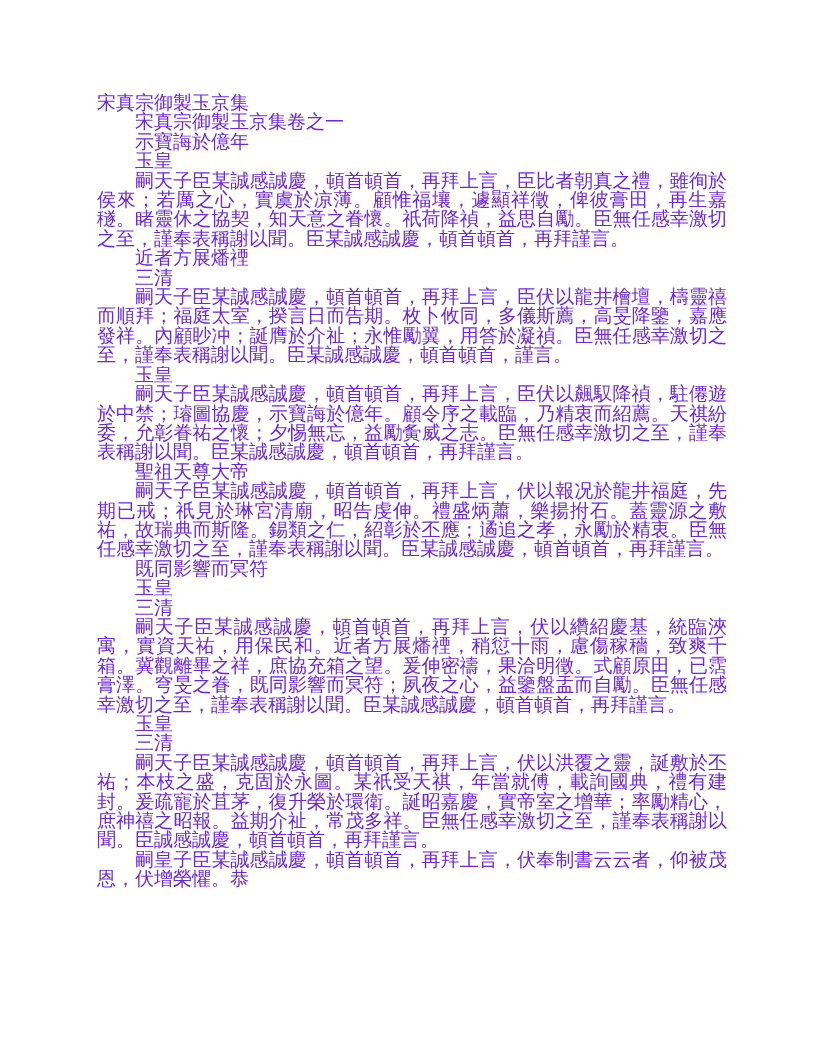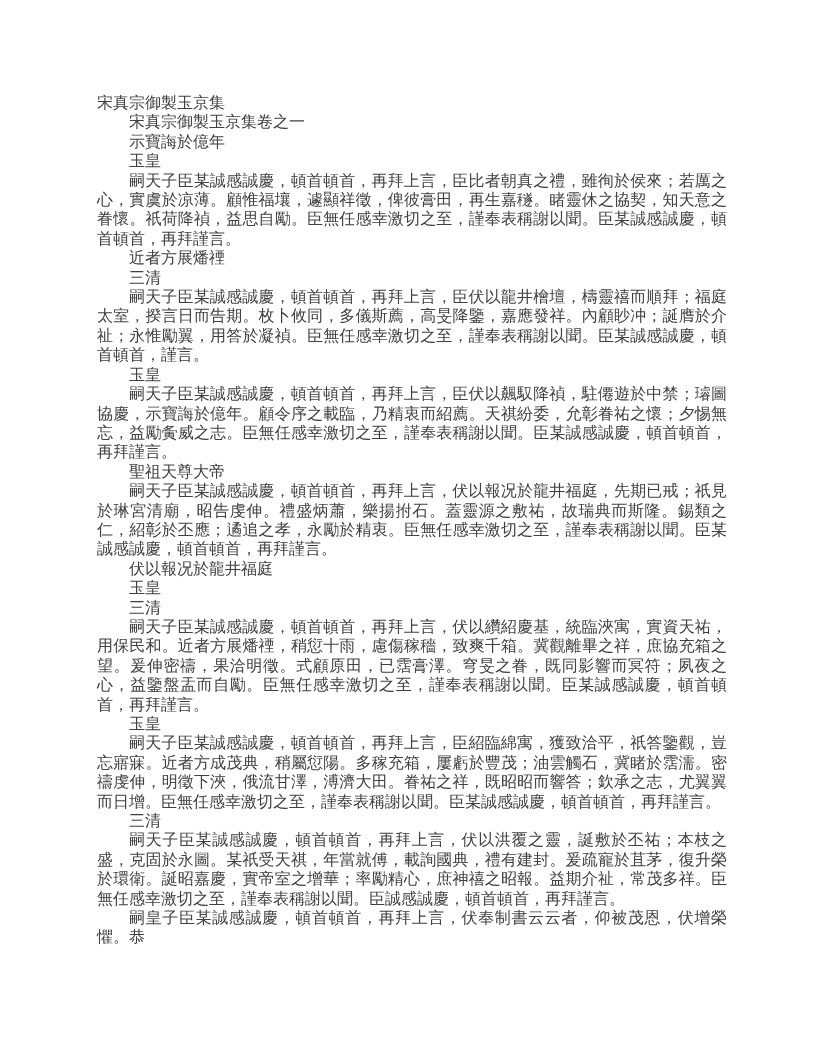--- a/index.html
+++ b/index.html
@@ -11,23 +11,23 @@
     width: 816px;
     height: 1056px;
     position: relative;
     overflow: hidden;
   }
   .page {
     position: absolute;
     left: 97px;
     top: 93px;
     width: 630px;
-    color: #404040;
+    color: #6d28d9;
     font-family: "DejaVu Serif", "Liberation Serif", serif;
-    font-size: 16px;
+    font-size: 19px;
     line-height: 19.4px;
   }
   .page p {
     margin: 0;
     padding: 0;
     text-align: justify;
     text-justify: inter-ideograph;
     word-break: break-all;
     overflow-wrap: break-word;
   }
@@ -47,22 +47,21 @@
   <p class="indent">示寶誨於億年</p>
   <p class="indent">玉皇</p>
   <p class="indent">嗣天子臣某誠感誠慶，頓首頓首，再拜上言，臣比者朝真之禮，雖徇於侯來；若厲之心，實虞於凉薄。顧惟福壤，遽顯祥徵，俾彼膏田，再生嘉穟。睹靈休之協契，知天意之眷懷。祇荷降禎，益思自勵。臣無任感幸激切之至，謹奉表稱謝以聞。臣某誠感誠慶，頓首頓首，再拜謹言。</p>
   <p class="indent">近者方展燔禋</p>
   <p class="indent">三清</p>
   <p class="indent">嗣天子臣某誠感誠慶，頓首頓首，再拜上言，臣伏以龍井檜壇，檮靈禧而順拜；福庭太室，揆言日而告期。枚卜攸同，多儀斯薦，高旻降鑒，嘉應發祥。內顧眇冲；誕膺於介祉；永惟勵翼，用答於凝禎。臣無任感幸激切之至，謹奉表稱謝以聞。臣某誠感誠慶，頓首頓首，謹言。</p>
   <p class="indent">玉皇</p>
   <p class="indent">嗣天子臣某誠感誠慶，頓首頓首，再拜上言，臣伏以飆馭降禎，駐僊遊於中禁；璿圖協慶，示寶誨於億年。顧令序之載臨，乃精衷而紹薦。天祺紛委，允彰眷祐之懷；夕惕無忘，益勵夤威之志。臣無任感幸激切之至，謹奉表稱謝以聞。臣某誠感誠慶，頓首頓首，再拜謹言。</p>
   <p class="indent">聖祖天尊大帝</p>
   <p class="indent">嗣天子臣某誠感誠慶，頓首頓首，再拜上言，伏以報况於龍井福庭，先期已戒；祇見於琳宮清廟，昭告虔伸。禮盛炳蕭，樂揚拊石。蓋靈源之敷祐，故瑞典而斯隆。錫類之仁，紹彰於丕應；遹追之孝，永勵於精衷。臣無任感幸激切之至，謹奉表稱謝以聞。臣某誠感誠慶，頓首頓首，再拜謹言。</p>
-  <p class="indent">伏以報况於龍井福庭</p>
+  <p class="indent">既同影響而冥符</p>
   <p class="indent">玉皇</p>
   <p class="indent">三清</p>
   <p class="indent">嗣天子臣某誠感誠慶，頓首頓首，再拜上言，伏以纘紹慶基，統臨浹寓，實資天祐，用保民和。近者方展燔禋，稍愆十雨，慮傷稼穡，致爽千箱。冀觀離畢之祥，庶協充箱之望。爰伸密禱，果洽明徵。式顧原田，已霑膏澤。穹旻之眷，既同影響而冥符；夙夜之心，益鑒盤盂而自勵。臣無任感幸激切之至，謹奉表稱謝以聞。臣某誠感誠慶，頓首頓首，再拜謹言。</p>
   <p class="indent">玉皇</p>
-  <p class="indent">嗣天子臣某誠感誠慶，頓首頓首，再拜上言，臣紹臨綿寓，獲致洽平，祇答鑒觀，豈忘寤寐。近者方成茂典，稍屬愆陽。多稼充箱，屢虧於豐茂；油雲觸石，冀睹於霑濡。密禱虔伸，明徵下浹，俄流甘澤，溥濟大田。眷祐之祥，既昭昭而響答；欽承之志，尤翼翼而日增。臣無任感幸激切之至，謹奉表稱謝以聞。臣某誠感誠慶，頓首頓首，再拜謹言。</p>
   <p class="indent">三清</p>
   <p class="indent">嗣天子臣某誠感誠慶，頓首頓首，再拜上言，伏以洪覆之靈，誕敷於丕祐；本枝之盛，克固於永圖。某祇受天祺，年當就傅，載詢國典，禮有建封。爰疏寵於苴茅，復升榮於環衛。誕昭嘉慶，實帝室之增華；率勵精心，庶神禧之昭報。益期介祉，常茂多祥。臣無任感幸激切之至，謹奉表稱謝以聞。臣誠感誠慶，頓首頓首，再拜謹言。</p>
   <p class="indent">嗣皇子臣某誠感誠慶，頓首頓首，再拜上言，伏奉制書云云者，仰被茂恩，伏增榮懼。恭</p>
 </div>
 
 </body></html>

